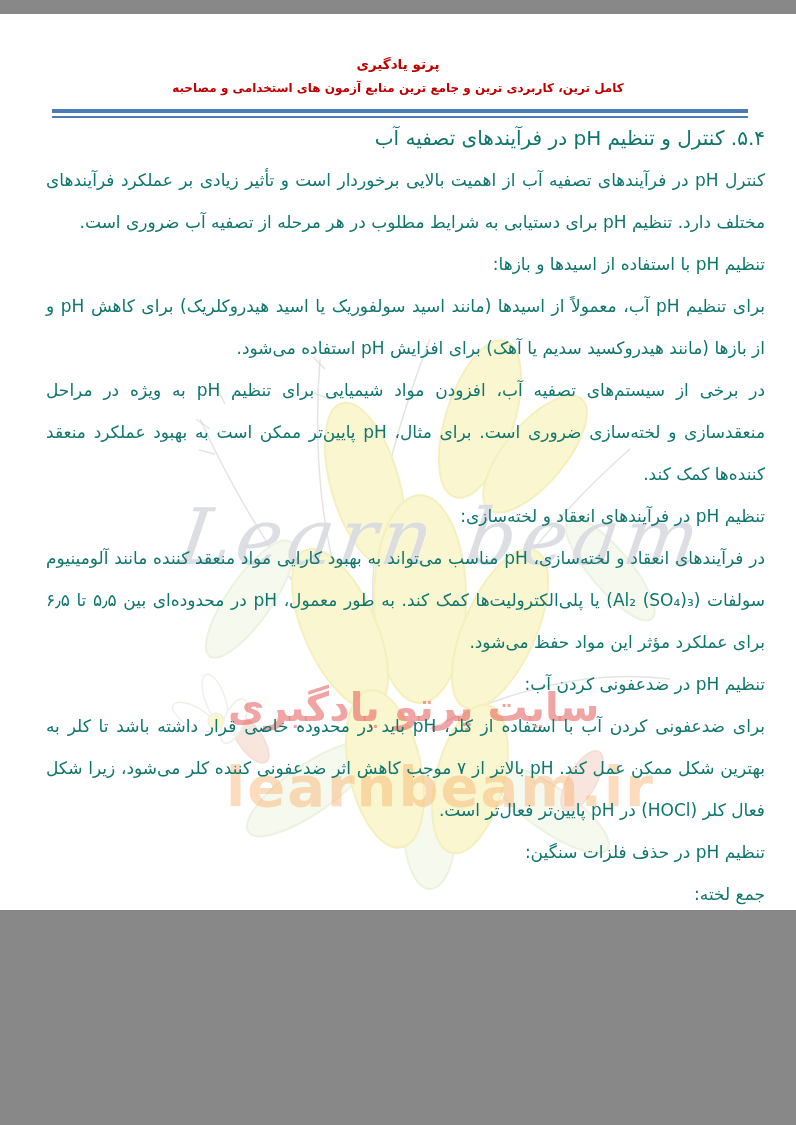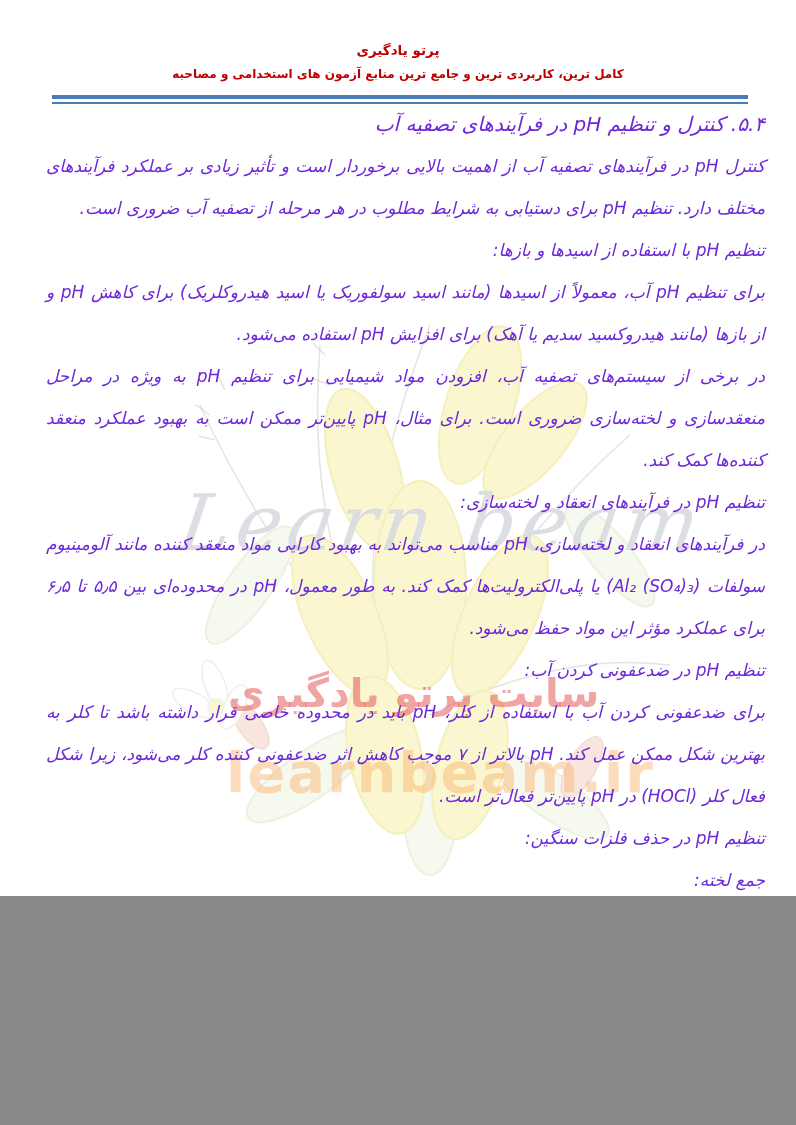--- a/index.html
+++ b/index.html
@@ -1,19 +1,19 @@
 <!DOCTYPE html>
 <html lang="fa"><head>
 <meta charset="utf-8">
 <style>
   html,body{margin:0;padding:0;background:#888;}
   .page{
     position:relative;
     width:796px;height:896px;
-    margin:0 auto;
+    margin:14px auto;
     background:#ffffff;
     overflow:hidden;
     font-family:"DejaVu Sans", sans-serif;
   }
   
   .hdr{position:relative;z-index:3;text-align:center;padding-top:42px;color:#c00000;direction:rtl;}
   .hdr .site{font-size:13.5px;font-weight:bold;margin-bottom:9px;}
   .hdr .tag{font-size:12px;font-weight:bold;}
   .divider{
     margin:14px 48px 0 52px;
@@ -39,21 +39,21 @@
   .wm-orange{
     position:absolute;left:226px;top:740px;z-index:2;
     font-size:56px;font-weight:bold;letter-spacing:2px;white-space:nowrap;
     color:rgba(247,172,96,0.42);
     text-align:right;
   }
   
   .content{
     position:absolute;left:46px;right:31px;top:103px;z-index:3;
     direction:rtl;text-align:justify;
-    font-size:17px;line-height:42px;color:#6d28d9;font-style:italic;
+    font-size:17px;line-height:42px;color:#0f766e;
   }
   .content p{margin:0;}
   .content p.heading{font-size:20px;}
   
   .banner{
     position:absolute;left:130px;top:1028px;width:542px;height:78px;z-index:3;
     border:1px solid #b5cde6;background:#fffdfb;box-sizing:border-box;
   }
   .banner .sun{position:absolute;left:8px;top:3px;}
   .banner .beam{position:absolute;left:88px;top:26px;}

